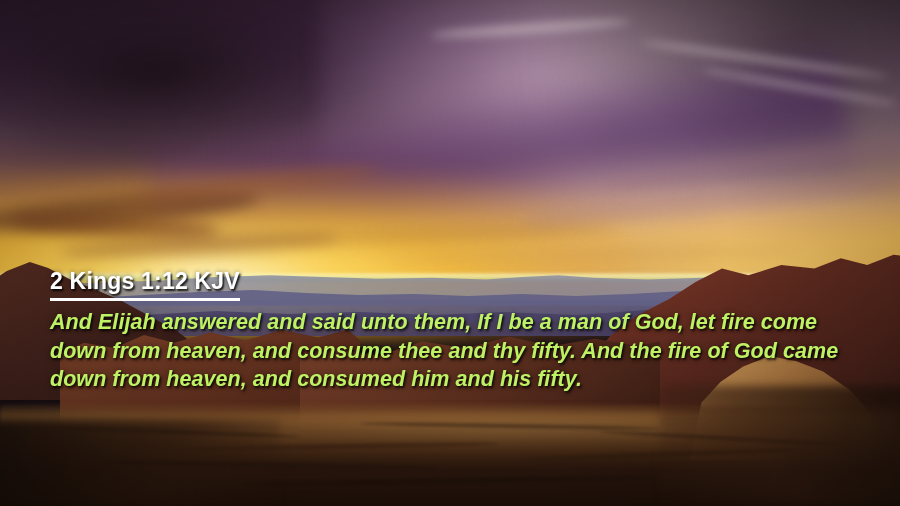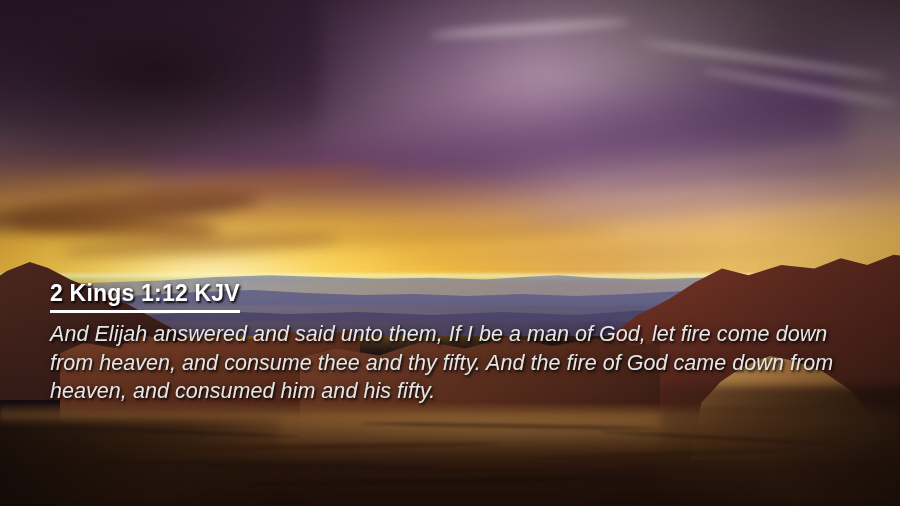--- a/index.html
+++ b/index.html
@@ -314,41 +314,41 @@
       rgba(0,0,0,0) 44%,
       rgba(0,0,0,0.16) 74%,
       rgba(0,0,0,0.42) 100%);
     pointer-events: none;
   }
 
   
   .verse-block {
     position: absolute;
     left: 50px;
-    top: 280px;
+    top: 268px;
     width: 810px;
   }
   .verse-ref {
     display: inline-block;
     font-size: 23px;
     font-weight: bold;
     color: #ffffff;
     line-height: 27px;
     letter-spacing: 0.2px;
     text-shadow: 1.5px 1.5px 2px rgba(0,0,0,0.80),
                  0 0 5px rgba(0,0,0,0.45);
     padding-bottom: 3px;
     border-bottom: 3px solid #ffffff;
   }
   .verse-text {
     margin-top: 7px;
     font-size: 21.5px;
-    font-weight: normal;
+    font-weight: bold;
     font-style: italic;
-    color: #e5e5e5;
+    color: #bef264;
     line-height: 28.5px;
     letter-spacing: 0.05px;
     text-shadow: 1.5px 1.5px 2.5px rgba(0,0,0,0.82),
                  0 0 6px rgba(0,0,0,0.45);
   }
 </style>
 </head>
 <body>
 
 <div class="wallpaper">

